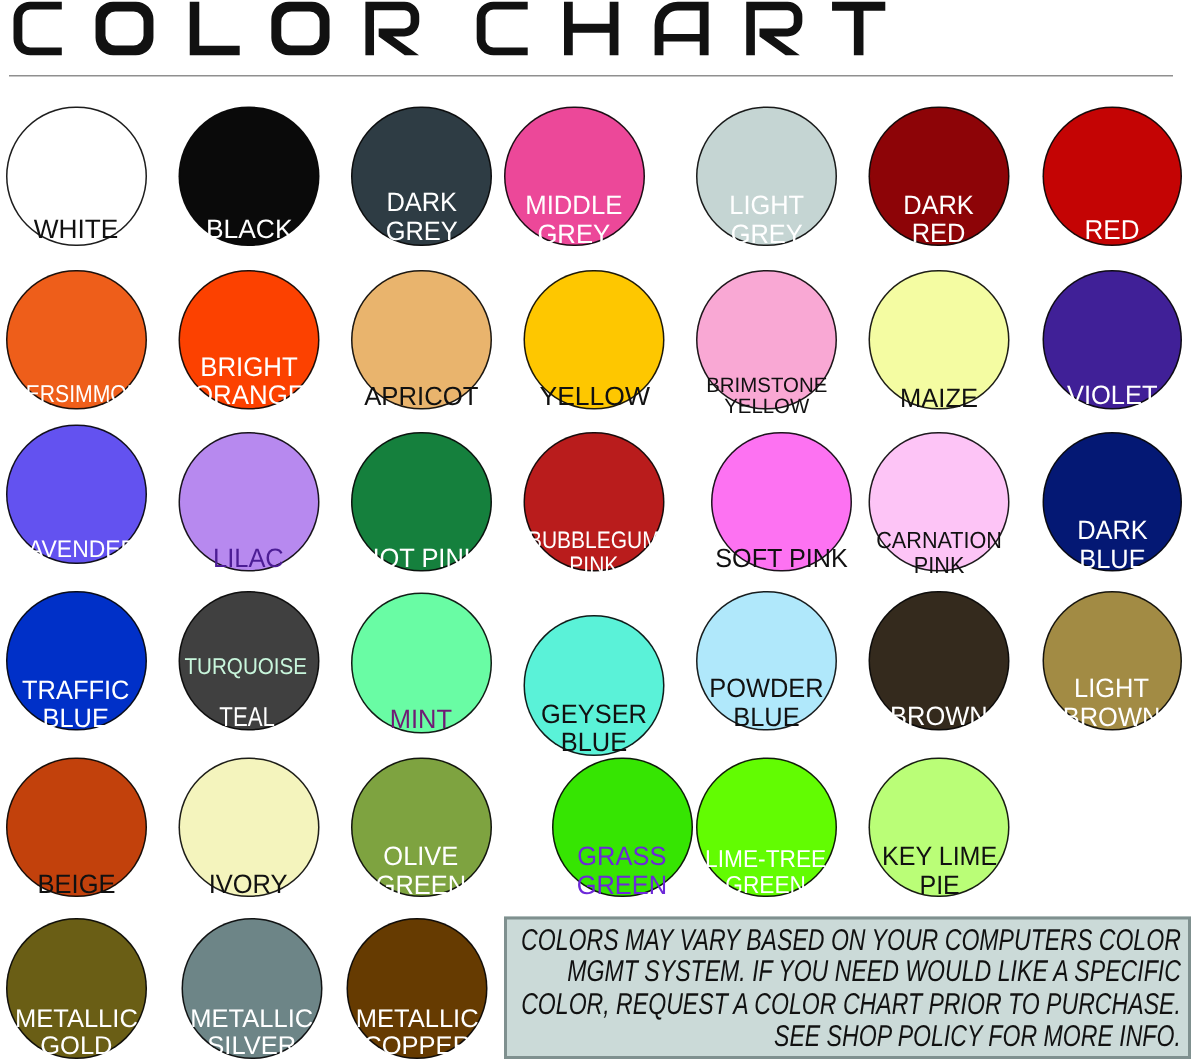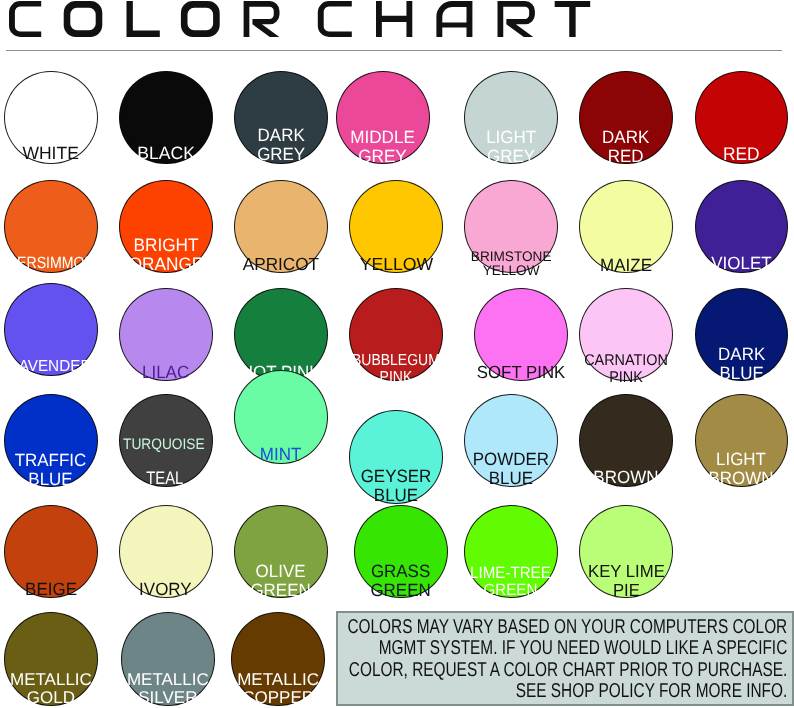--- a/index.html
+++ b/index.html
@@ -8,21 +8,21 @@
   #title-svg{position:absolute;left:0;top:0;}
   #rule{position:absolute;left:5.7px;top:49.6px;width:776px;height:1.9px;background:#8f8f8f;}
   .swatch{position:absolute;border-radius:50%;box-sizing:border-box;
           display:flex;align-items:flex-end;justify-content:center;
           border:1.3px solid rgba(10,10,10,0.92);}
   .lbl{text-align:center;white-space:pre;display:block;}
   #turq{position:absolute;left:117.3px;top:436.6px;width:93.7px;text-align:center;white-space:pre;
         font-size:15.2px;line-height:16.3px;color:#c8f6dc;transform:scaleX(0.904);}
   [data-name="swatch-teal"] .lbl{position:relative;left:-1.1px;}
   #notice{position:absolute;left:335.9px;top:610.9px;width:458.0px;height:95.2px;box-sizing:border-box;
-          border:2.3px solid #7f908f;background:#cbdad8;overflow:hidden;}
+          border:2.3px solid #7f908f;background:#cbdad8;overflow:hidden;font-style:italic;}
   #notice-inner{position:absolute;right:4.4px;top:4.1px;}
   .nline{text-align:right;white-space:pre;font-size:20px;line-height:21.4px;color:#111111;
          transform:scaleX(0.77);transform-origin:right center;}
 </style>
 </head>
 <body>
 
 <svg id="title-svg" data-name="page-title" width="794" height="50" viewBox="0 0 794 50" fill="#111111">
 <path data-name="title-letter-c" d="M41.20,1.10 L20.20,1.10 A11.20,11.20 0 0 0 9.00,12.30 L9.00,25.70 A11.20,11.20 0 0 0 20.20,36.90 L41.20,36.90 L41.20,31.60 L20.20,31.60 A5.30,5.30 0 0 1 14.90,25.70 L14.90,12.30 A5.30,5.30 0 0 1 20.20,6.40 L41.20,6.40 Z"></path>
 <path data-name="title-letter-o" d="M75.50,1.10 L90.50,1.10 A11.80,11.80 0 0 1 102.30,12.90 L102.30,25.10 A11.80,11.80 0 0 1 90.50,36.90 L75.50,36.90 A11.80,11.80 0 0 1 63.70,25.10 L63.70,12.90 A11.80,11.80 0 0 1 75.50,1.10 Z M76.90,7.70 A6.60,6.60 0 0 0 70.30,14.30 L70.30,23.70 A6.60,6.60 0 0 0 76.90,30.30 L89.10,30.30 A6.60,6.60 0 0 0 95.70,23.70 L95.70,14.30 A6.60,6.60 0 0 0 89.10,7.70 Z"></path>
@@ -110,21 +110,21 @@
       <span class="lbl" data-name="swatch-label" style="font-size:17.75px;line-height:18.96px;transform:translateY(1.6px) scaleX(0.955)">DARK
 BLUE</span>
     </div>
   <div class="swatch" data-name="swatch-traffic-blue" style="left:4.1px;top:393.6px;width:93.7px;height:93.7px;background:#0030c8;color:#ffffff">
       <span class="lbl" data-name="swatch-label" style="font-size:17.75px;line-height:18.96px;transform:translateY(2.8px) scaleX(0.955)">TRAFFIC
 BLUE</span>
     </div>
   <div class="swatch" data-name="swatch-teal" style="left:119.0px;top:393.6px;width:93.7px;height:93.7px;background:#404040;color:#ffffff">
       <span class="lbl" data-name="swatch-label" style="font-size:18.2px;line-height:19.44px;transform:translateY(2.0px) scaleX(0.815)">TEAL</span>
     </div>
-  <div class="swatch" data-name="swatch-mint" style="left:234.0px;top:370px;width:93.7px;height:93.7px;background:#69fca4;color:#1d4ed8">
+  <div class="swatch" data-name="swatch-mint" style="left:234.0px;top:395px;width:93.7px;height:93.7px;background:#69fca4;color:#701a75">
       <span class="lbl" data-name="swatch-label" style="font-size:17.7px;line-height:18.9px;transform:translateY(1.0px) scaleX(0.96)">MINT</span>
     </div>
   <div class="swatch" data-name="swatch-geyser-blue" style="left:349.2px;top:410px;width:93.7px;height:93.7px;background:#5af2d8;color:#111111">
       <span class="lbl" data-name="swatch-label" style="font-size:17.75px;line-height:18.96px;transform:translateY(1.8px) scaleX(0.955)">GEYSER
 BLUE</span>
     </div>
   <div class="swatch" data-name="swatch-powder-blue" style="left:464.0px;top:393.6px;width:93.7px;height:93.7px;background:#b0e8fb;color:#111111">
       <span class="lbl" data-name="swatch-label" style="font-size:17.75px;line-height:18.96px;transform:translateY(1.8px) scaleX(0.955)">POWDER
 BLUE</span>
     </div>
@@ -138,21 +138,21 @@
   <div class="swatch" data-name="swatch-beige" style="left:4.1px;top:504.8px;width:93.7px;height:93.7px;background:#c2410c;color:#111111">
       <span class="lbl" data-name="swatch-label" style="font-size:17.7px;line-height:18.9px;transform:translateY(1.0px) scaleX(0.96)">BEIGE</span>
     </div>
   <div class="swatch" data-name="swatch-ivory" style="left:119.0px;top:504.8px;width:93.7px;height:93.7px;background:#f4f4bd;color:#111111">
       <span class="lbl" data-name="swatch-label" style="font-size:17.7px;line-height:18.9px;transform:translateY(1.0px) scaleX(0.96)">IVORY</span>
     </div>
   <div class="swatch" data-name="swatch-olive-green" style="left:234.0px;top:504.8px;width:93.7px;height:93.7px;background:#7ea340;color:#ffffff">
       <span class="lbl" data-name="swatch-label" style="font-size:17.75px;line-height:18.96px;transform:translateY(1.8px) scaleX(0.955)">OLIVE
 GREEN</span>
     </div>
-  <div class="swatch" data-name="swatch-grass-green" style="left:354px;top:504.8px;width:93.7px;height:93.7px;background:#36e502;color:#0f172a">
+  <div class="swatch" data-name="swatch-grass-green" style="left:368px;top:504.8px;width:93.7px;height:93.7px;background:#36e502;color:#6d28d9">
       <span class="lbl" data-name="swatch-label" style="font-size:17.75px;line-height:18.96px;transform:translateY(1.8px) scaleX(0.955)">GRASS
 GREEN</span>
     </div>
   <div class="swatch" data-name="swatch-lime-tree-green" style="left:464.0px;top:504.8px;width:93.7px;height:93.7px;background:#62fc02;color:#ffffff">
       <span class="lbl" data-name="swatch-label" style="font-size:16.3px;line-height:17.41px;transform:translateY(2.2px) scaleX(0.93)">LIME-TREE
 GREEN</span>
     </div>
   <div class="swatch" data-name="swatch-key-lime-pie" style="left:579.2px;top:504.8px;width:93.7px;height:93.7px;background:#bafe77;color:#111111">
       <span class="lbl" data-name="swatch-label" style="font-size:17.6px;line-height:18.8px;transform:translateY(1.8px) scaleX(0.95)">KEY LIME
 PIE</span>

